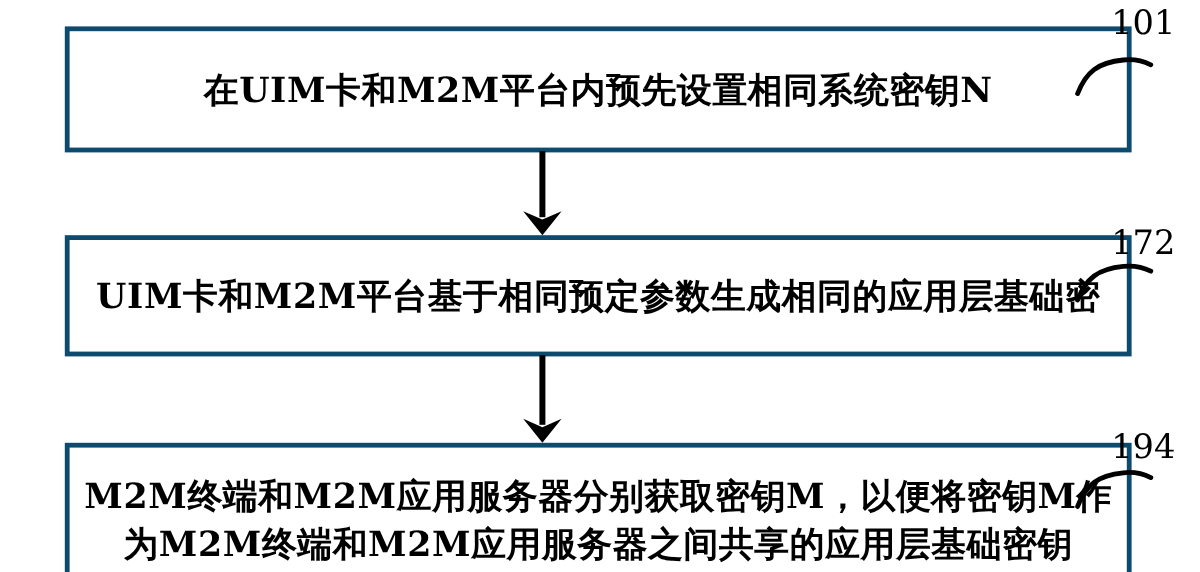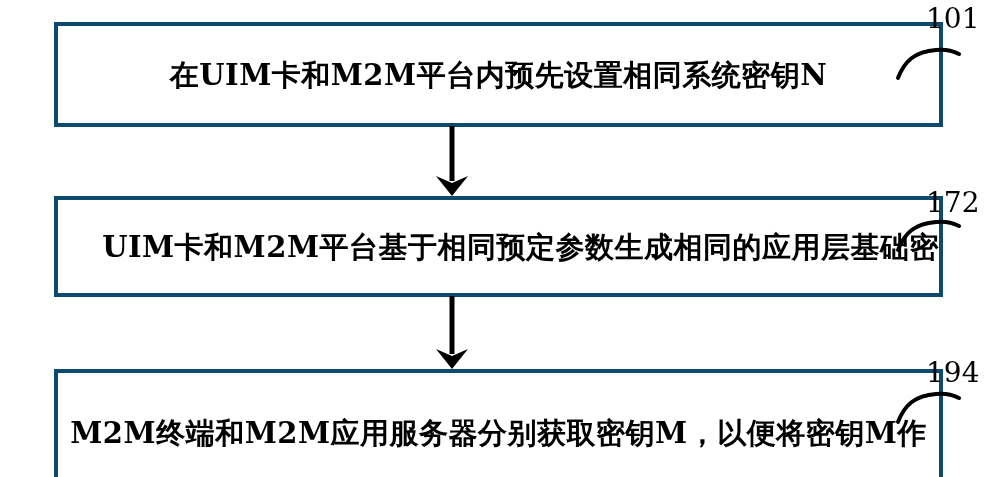--- a/index.html
+++ b/index.html
@@ -24,21 +24,21 @@
     align-items: center;
     text-align: center;
     color: #000000;
     font-weight: bold;
     font-size: 29px;
     line-height: 40px;
     letter-spacing: 0.5px;
     margin-left: 46px;
   }
   .flow-box.b1 { top: 22px;  height: 105px; }
-  .flow-box.b2 { top: 196px; height: 101px; align-items: flex-end; }
+  .flow-box.b2 { top: 196px; height: 101px; }
   .flow-box.b3 { top: 369px; height: 127px; }
   .step-line { white-space: nowrap; }
   .ref-label {
     position: absolute;
     left: 926px;
     width: 50px;
     color: #000000;
     font-size: 28px;
     font-weight: normal;
     text-align: left;
@@ -62,20 +62,21 @@
   <div class="flow-box b1">
     <div class="step-line">在UIM卡和M2M平台内预先设置相同系统密钥N</div>
   </div>
 
   <div class="flow-box b2">
     <div class="step-line">UIM卡和M2M平台基于相同预定参数生成相同的应用层基础密</div>
   </div>
 
   <div class="flow-box b3">
     <div class="step-line">M2M终端和M2M应用服务器分别获取密钥M，以便将密钥M作</div>
+    <div class="step-line">为M2M终端和M2M应用服务器之间共享的应用层基础密钥</div>
   </div>
 
   <div class="ref-label r1">101</div>
   <div class="ref-label r2">172</div>
   <div class="ref-label r3">194</div>
 
   <svg class="overlay" viewBox="0 0 1000 477" xmlns="http://www.w3.org/2000/svg">
 
     <g>
       <line x1="452" y1="126" x2="452" y2="181" stroke="#000000" stroke-width="5"></line>

